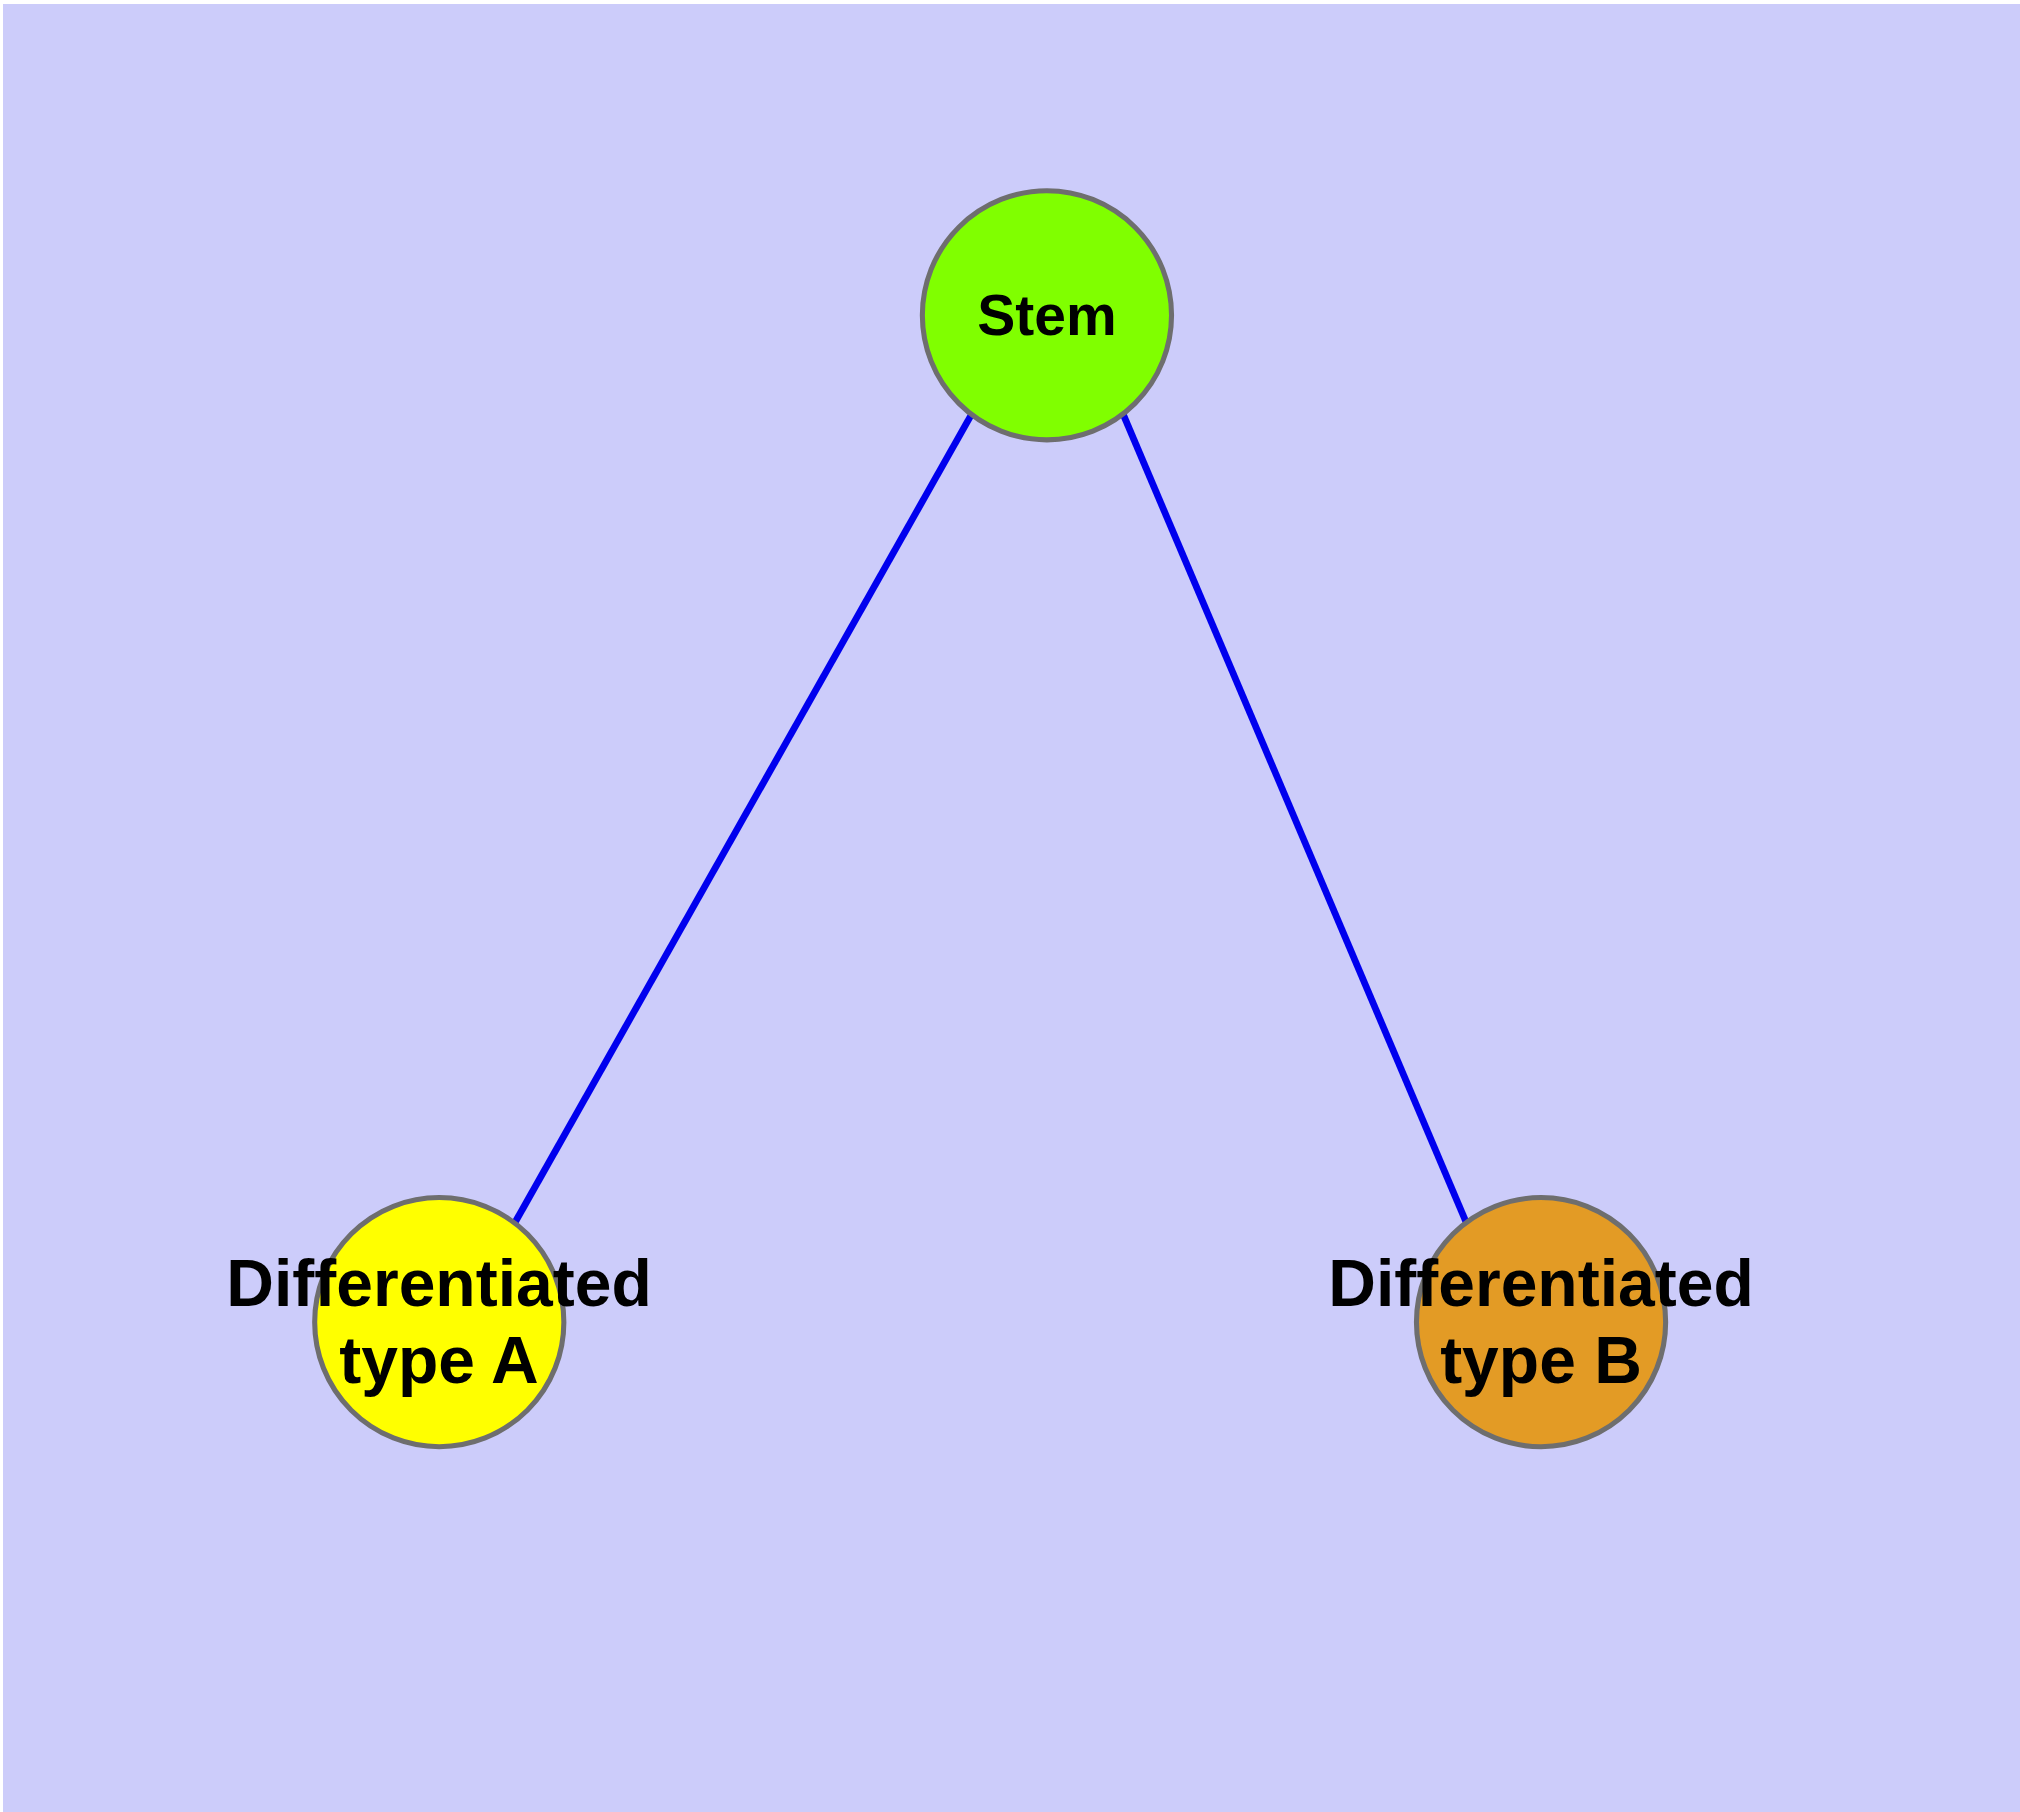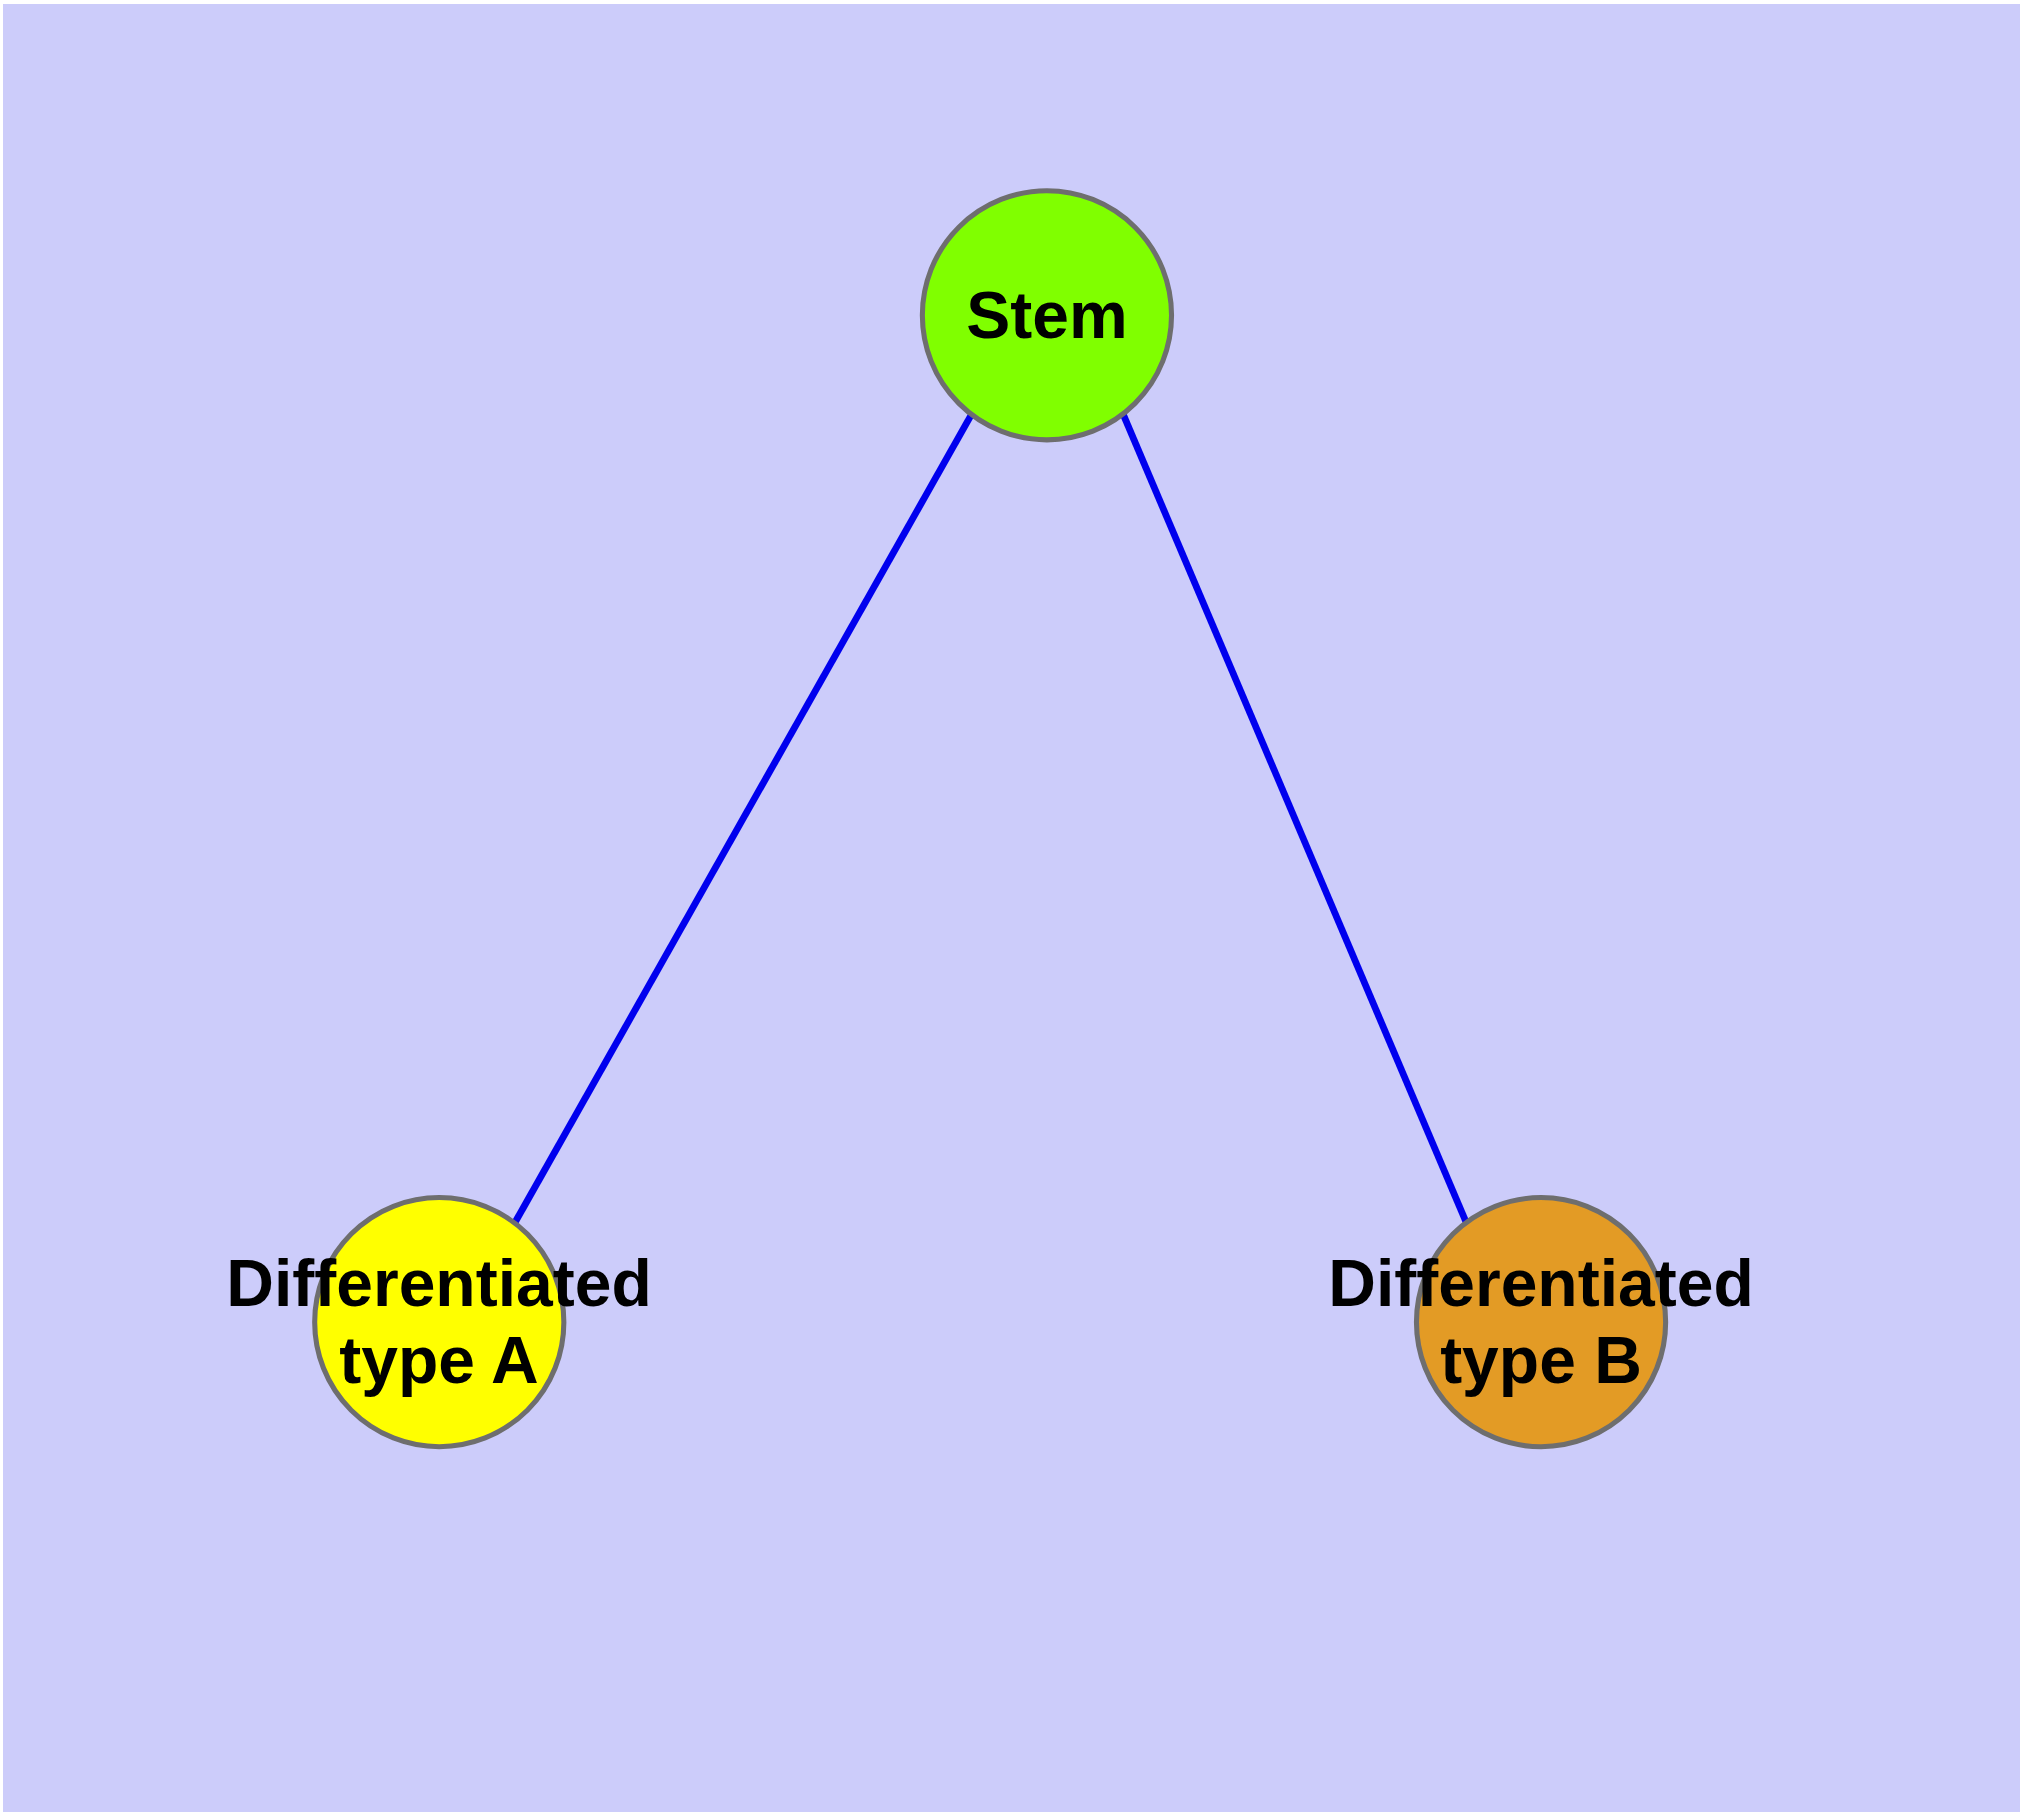--- a/index.html
+++ b/index.html
@@ -36,21 +36,21 @@
     transform: translate(-50%, -50%);
     text-align: center;
     color: #000000;
     font-weight: bold;
     font-family: "Liberation Sans", sans-serif;
     white-space: pre;
     line-height: 1.16;
     letter-spacing: 0px;
     pointer-events: none;
   }
-  .label-stem   { font-size: 66px; }
+  .label-stem   { font-size: 57px; }
   .label-type-a { font-size: 66px; }
   .label-type-b { font-size: 66px; }
 </style>
 </head>
 <body>
 
 <div id="canvas">
 
   <div id="plot-area"></div>
 

